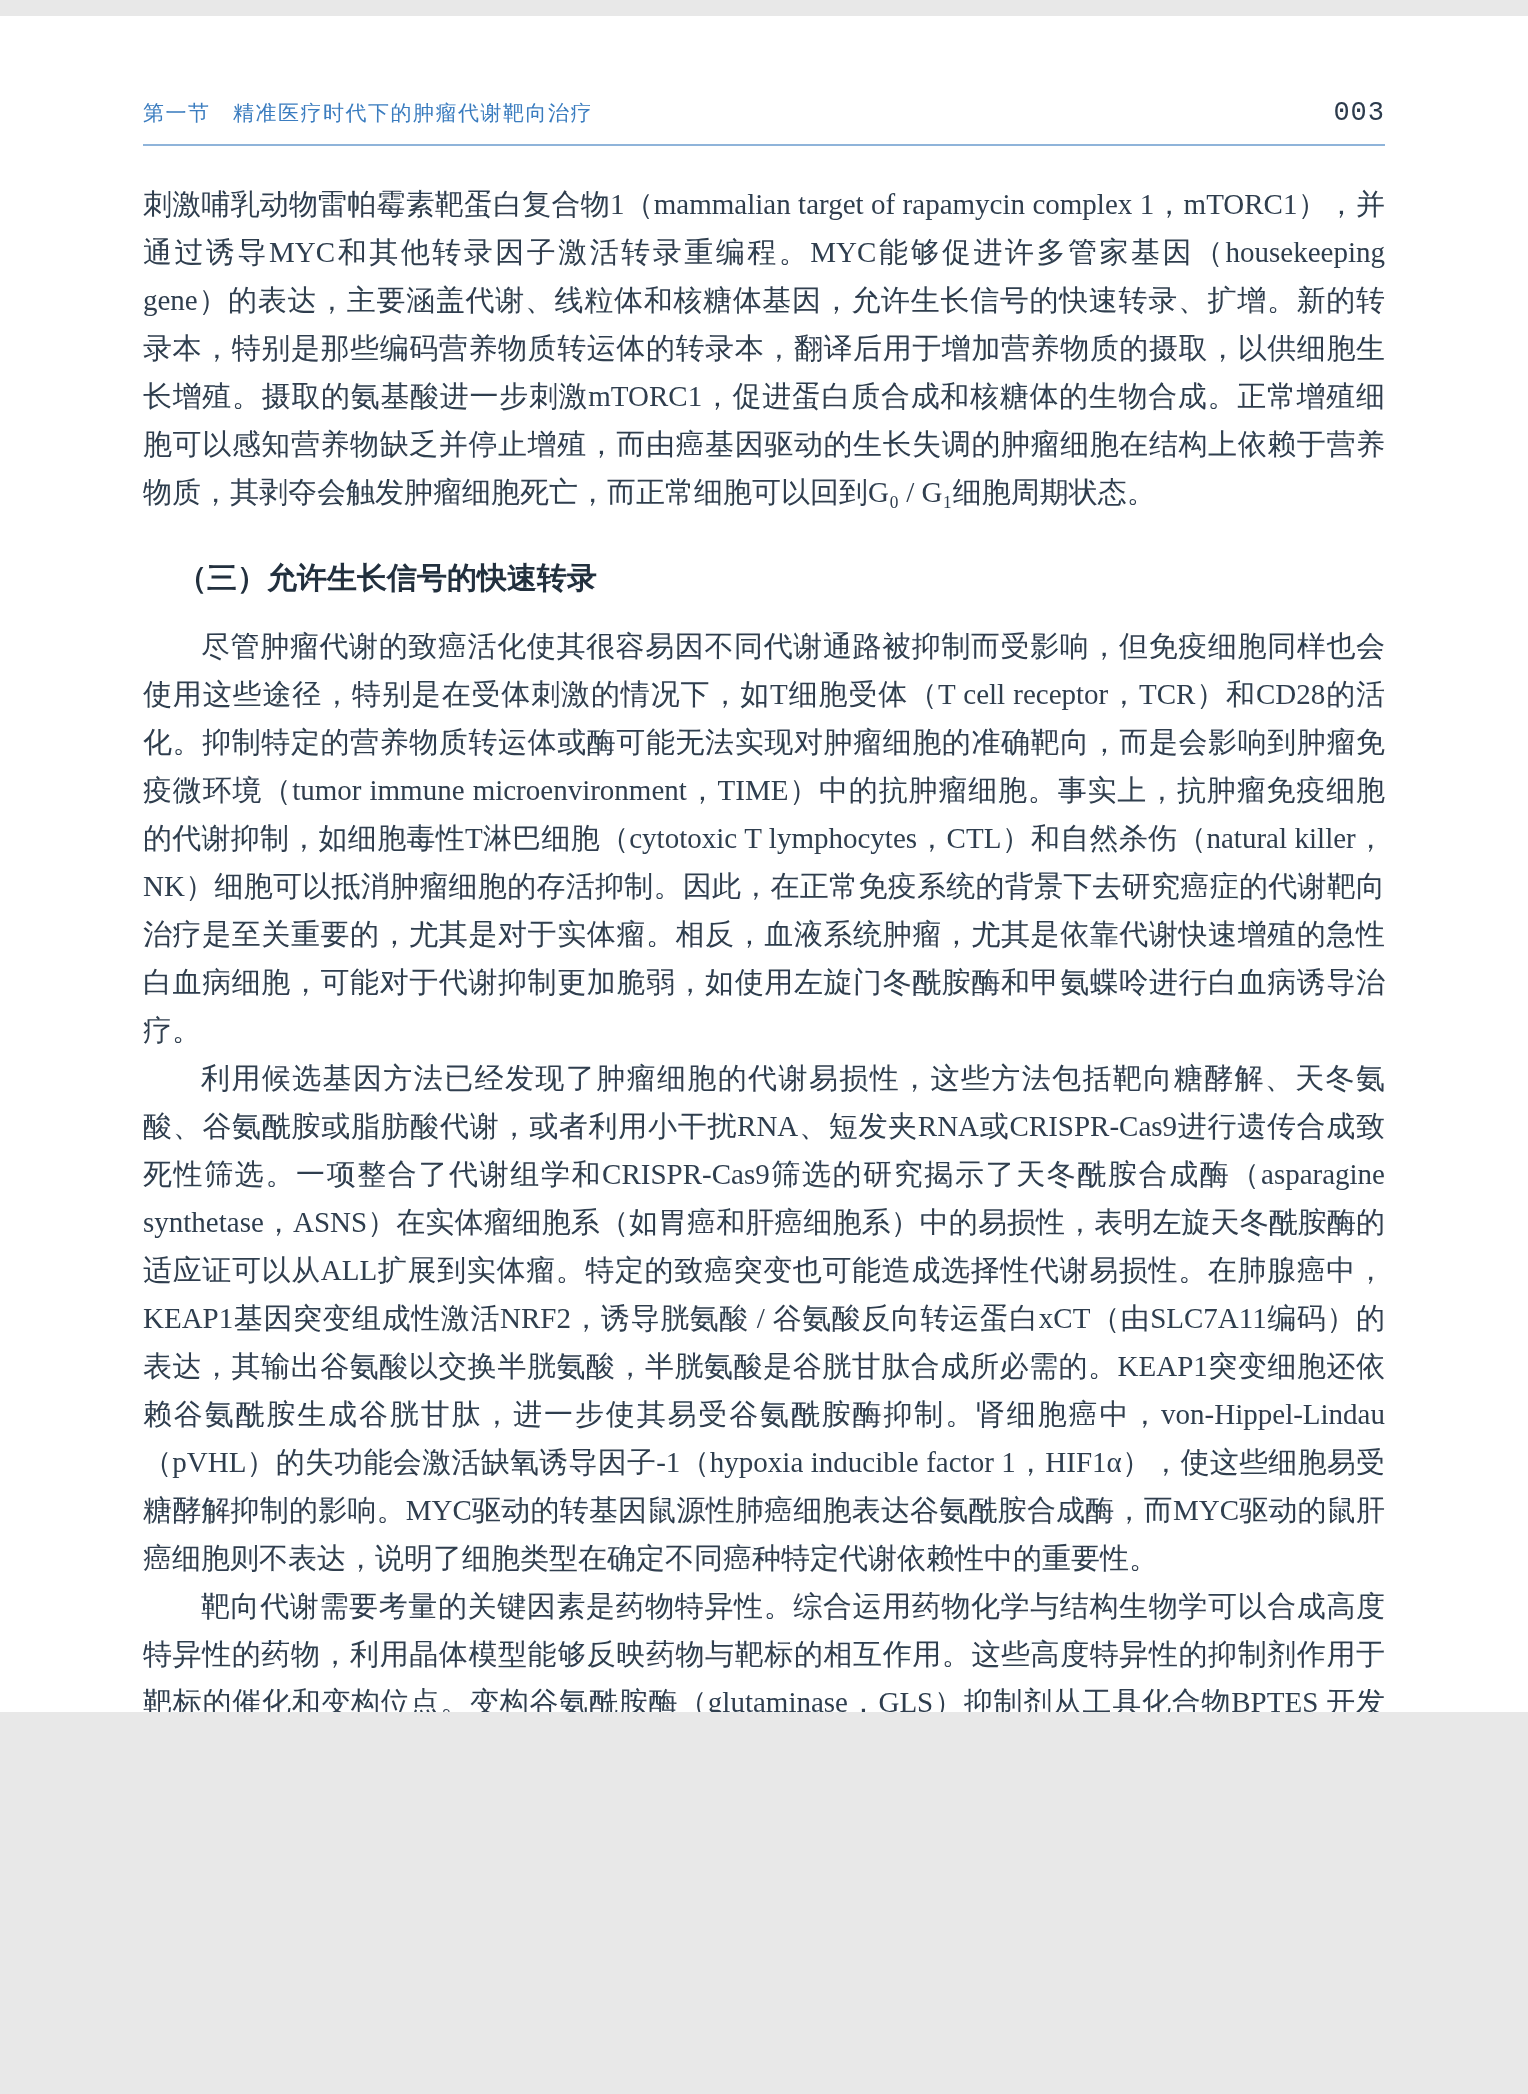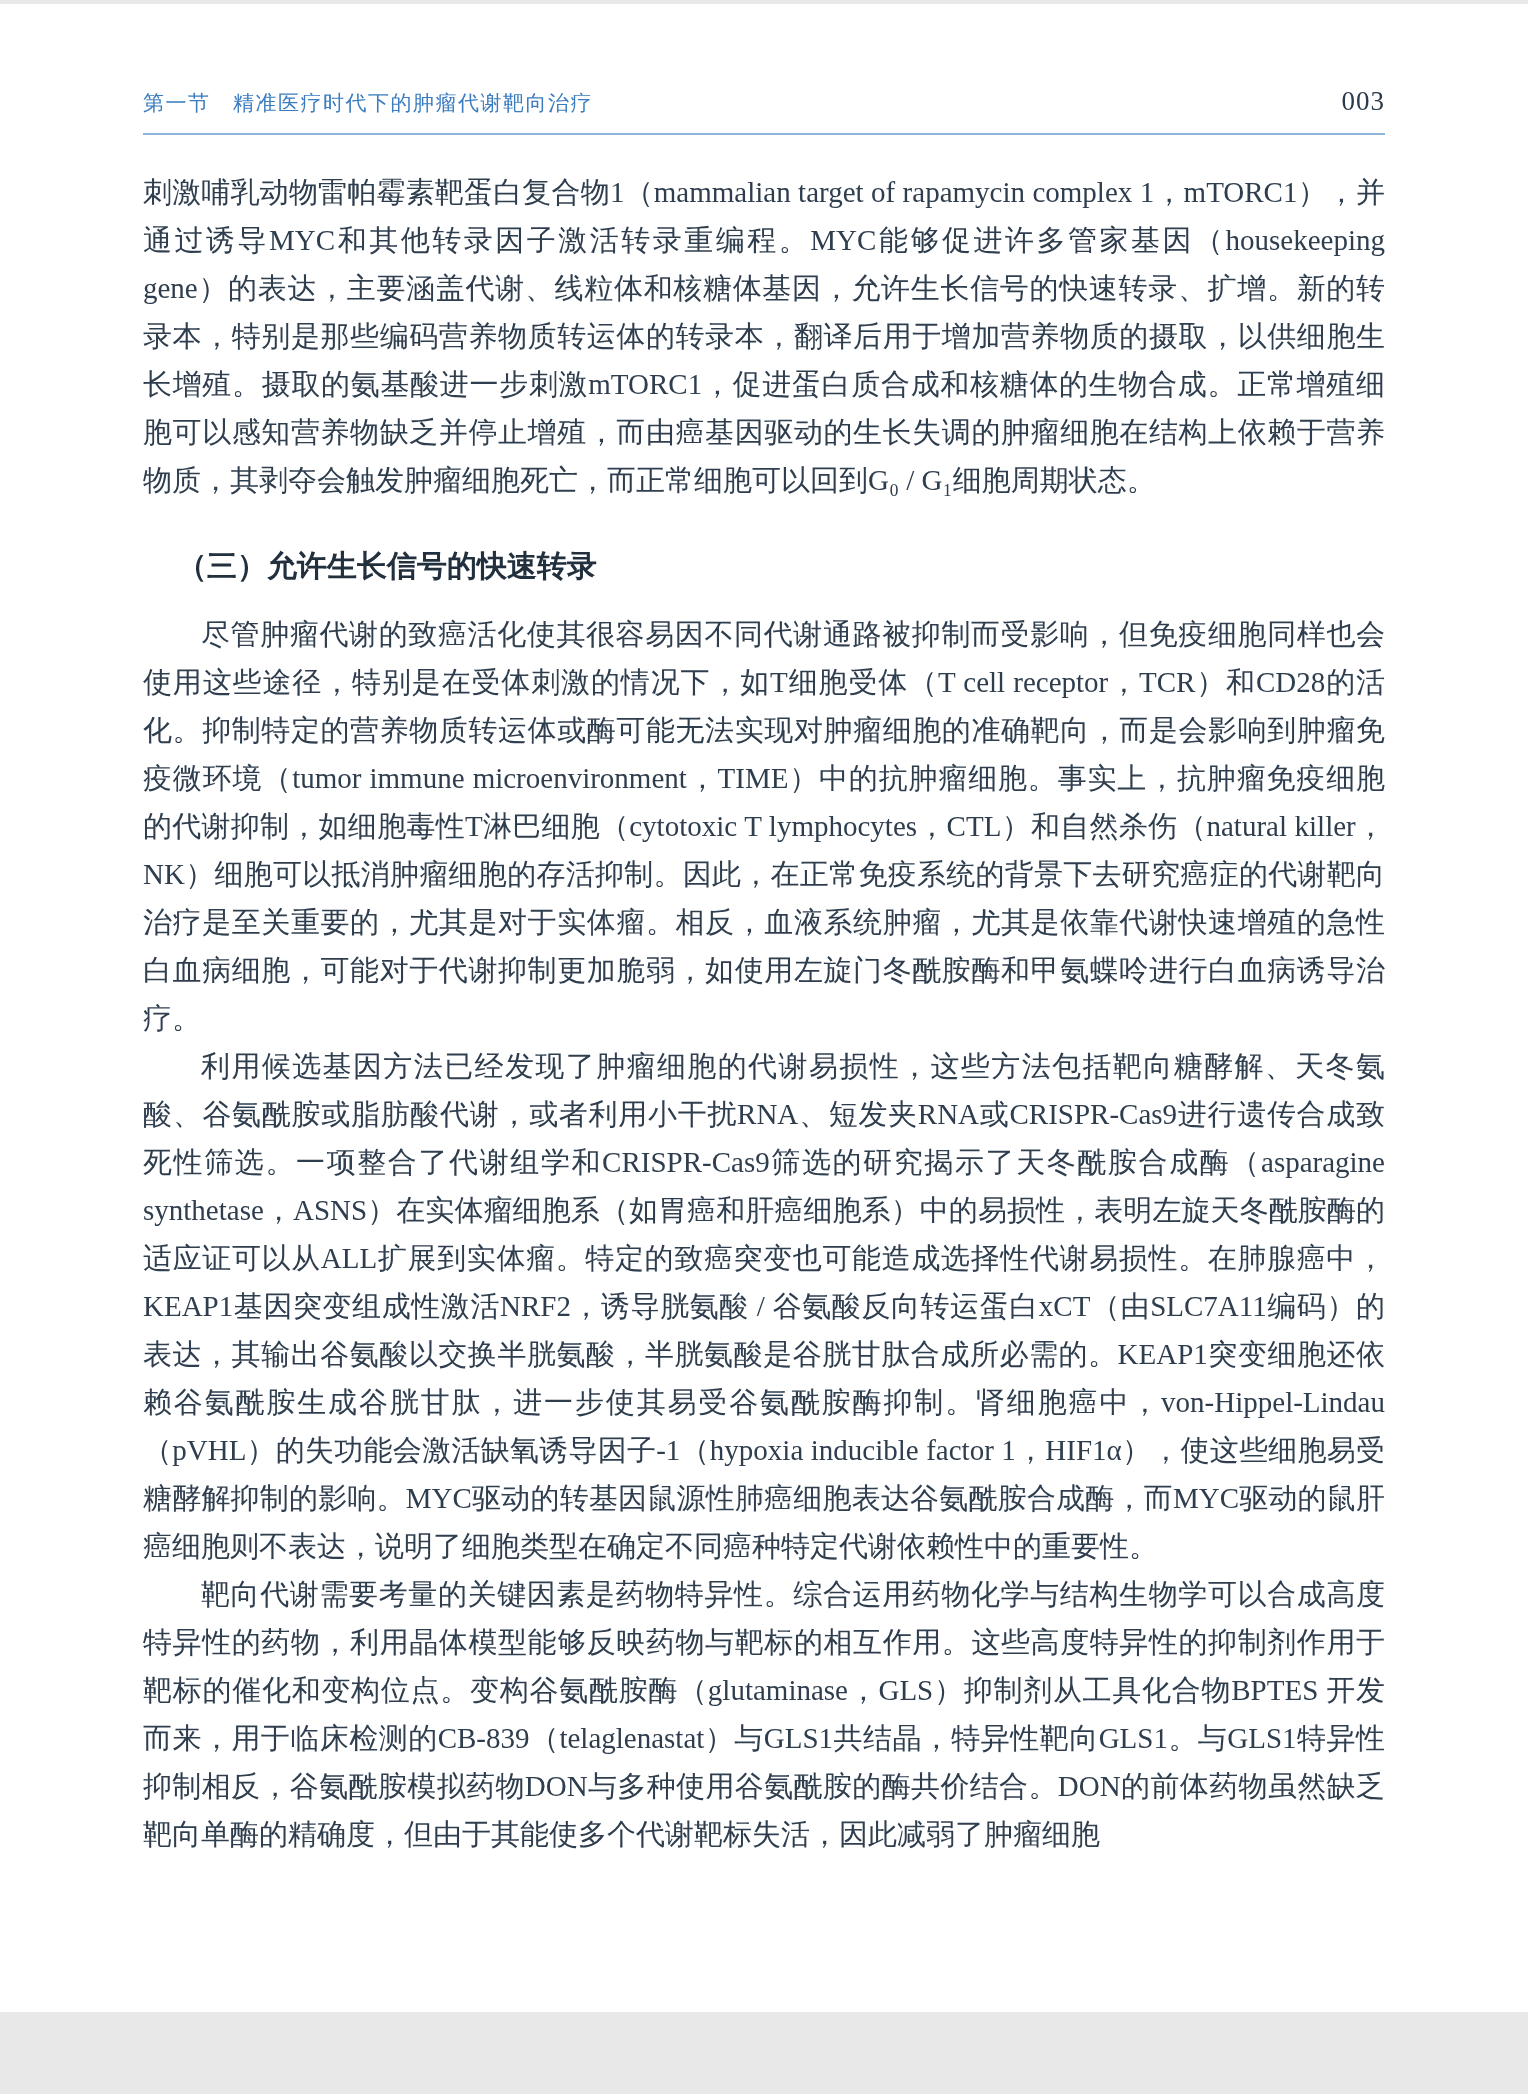--- a/index.html
+++ b/index.html
@@ -3,22 +3,22 @@
 <meta charset="utf-8">
 <style>
   html, body {
     margin: 0;
     padding: 0;
     background: #e8e8e8;
   }
   .page {
     position: relative;
     width: 1528px;
-    height: 2008px;
-    margin: 4px auto;
+    height: 1696px;
+    margin: 16px auto;
     background: #ffffff;
     overflow: hidden;
     font-family: "Liberation Serif", serif;
     box-sizing: border-box;
   }
   .page-header {
     position: absolute;
     left: 143px;
     right: 143px;
     top: 82px;
@@ -28,21 +28,21 @@
     border-bottom: 2px solid var(--rule-blue, #8fb4da);
     padding-bottom: 16px;
   }
   .header-title {
     font-family: "Liberation Sans", sans-serif;
     font-size: 21px;
     letter-spacing: 1.5px;
     color: var(--header-blue, #3a7cbf);
   }
   .page-number {
-    font-family: Liberation Serif, serif;
+    font-family: Liberation Mono, monospace;
     font-size: 27px;
     letter-spacing: 1px;
     color: var(--page-number-color, #2c3b4c);
   }
   .content {
     position: absolute;
     left: 143px;
     right: 143px;
     top: 164px;
     font-size: 29px;

